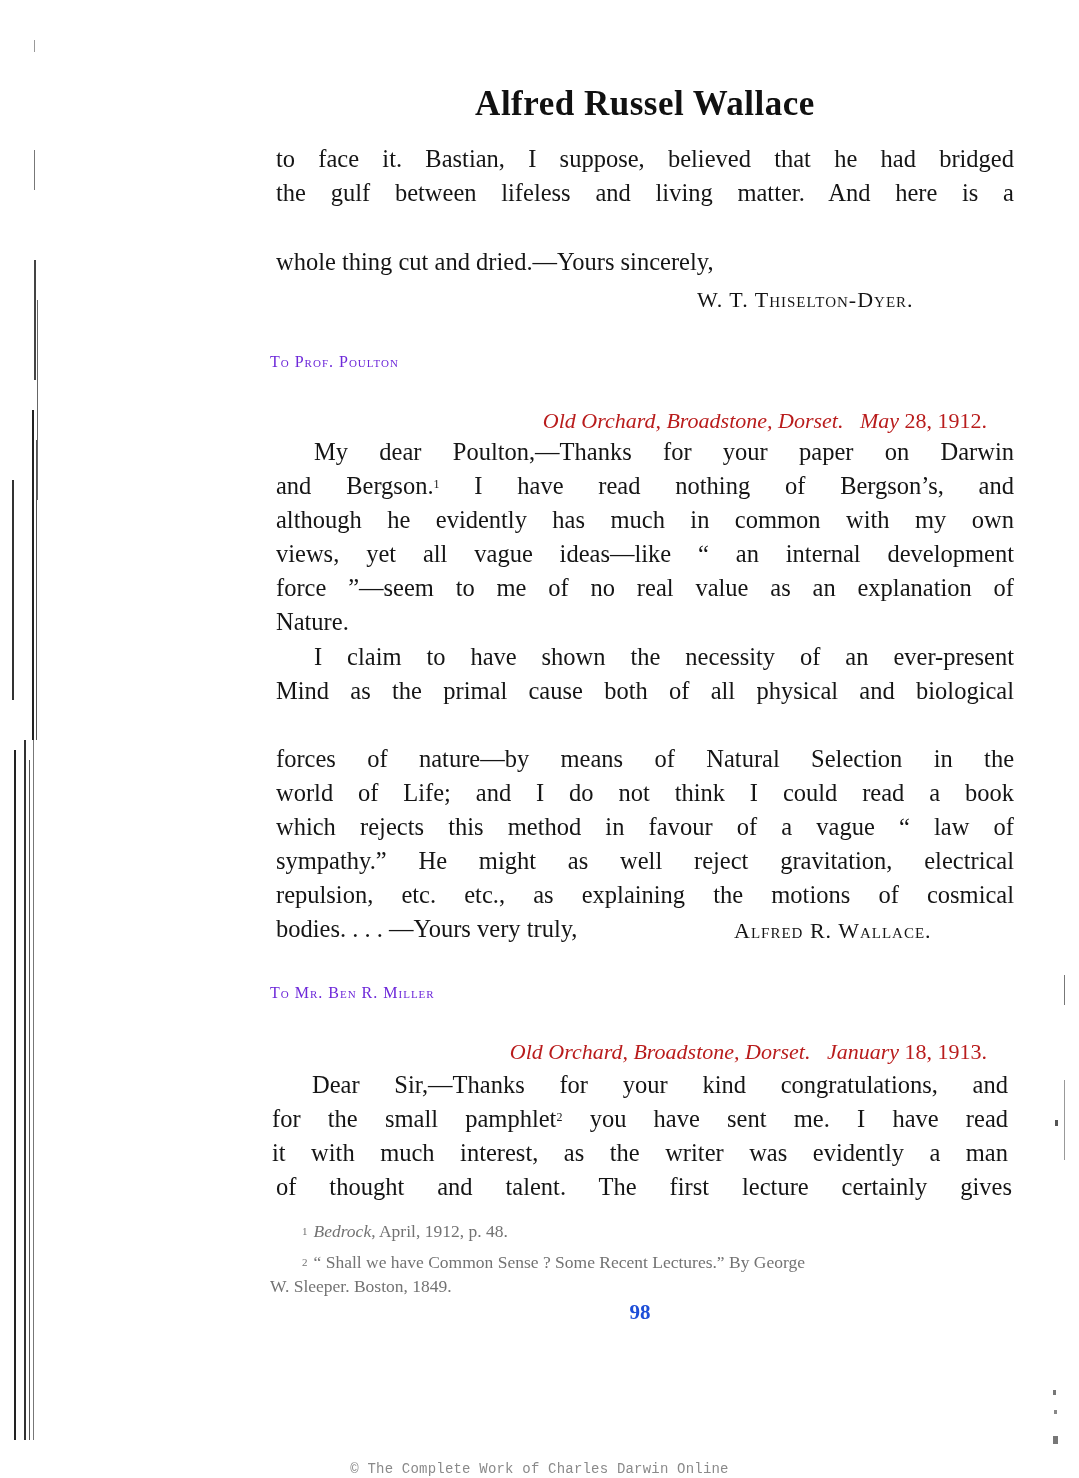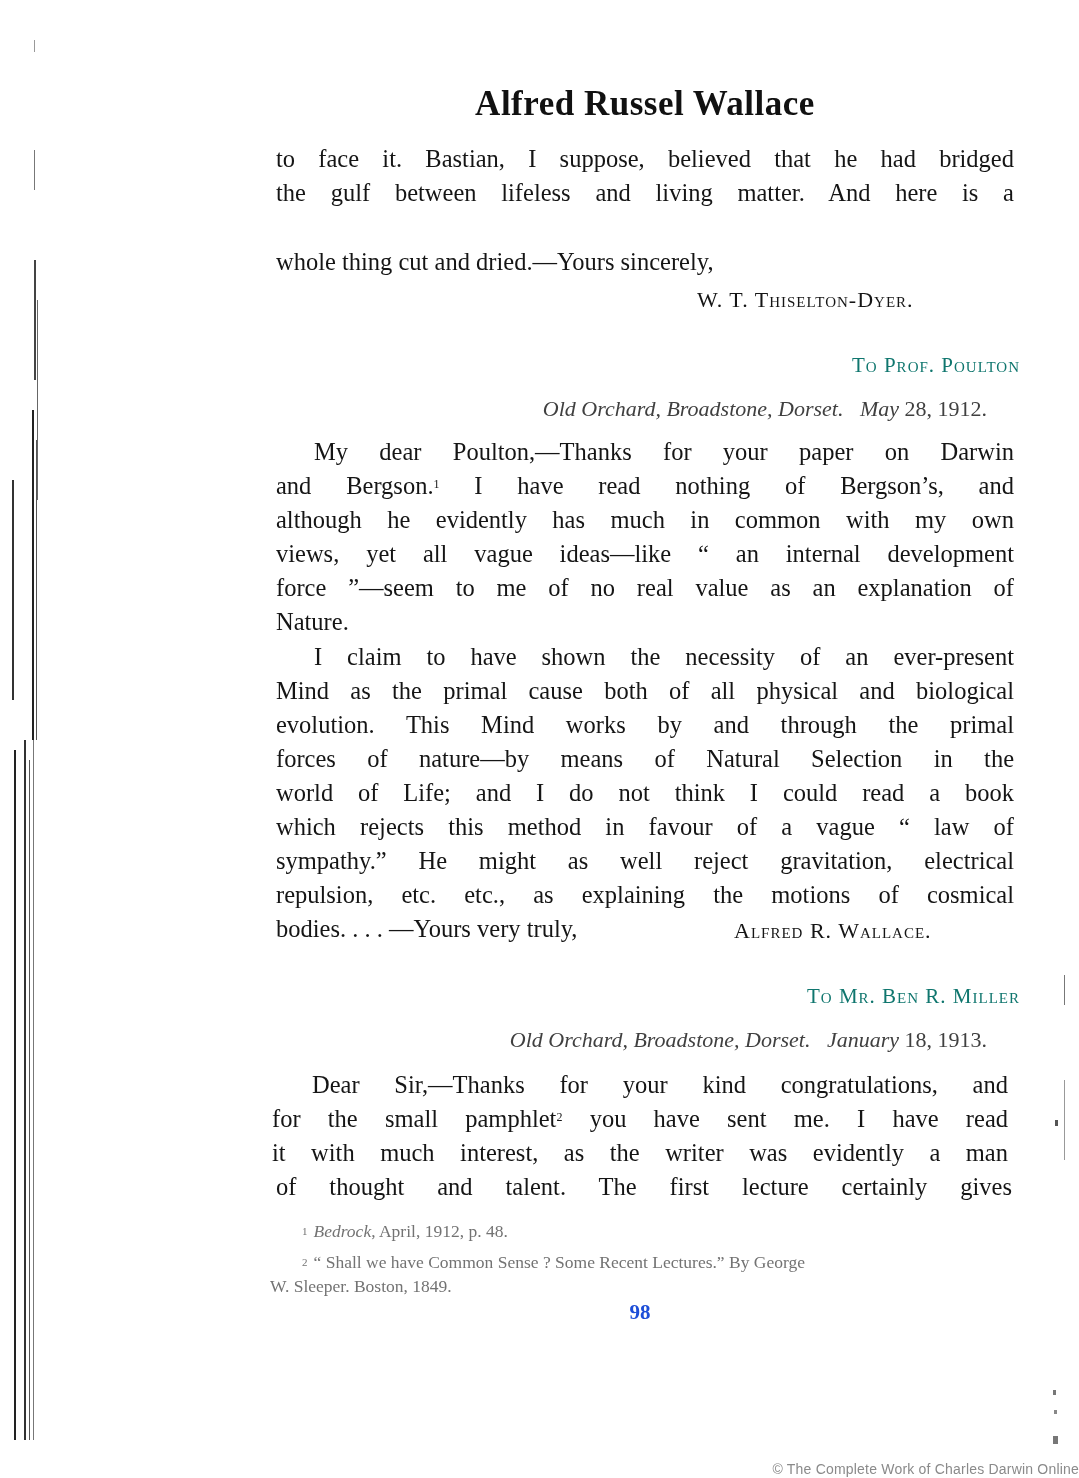--- a/index.html
+++ b/index.html
@@ -64,32 +64,33 @@
       font-size: 22px;
       font-variant: small-caps;
       letter-spacing: 1px;
       white-space: nowrap;
       color: #151515;
     }
     .heading {
       position: absolute;
       left: 270px;
       width: 750px;
-      text-align: right;
-      font-size: 21px;
+      text-align: left;
+      font-size: 16px;
       font-variant: small-caps;
       letter-spacing: 1px;
-      color: #0f766e;
+      color: #6d28d9;
     }
     .dateline {
       position: absolute;
       right: 92px;
       font-size: 22px;
       white-space: nowrap;
-      color: #404040;
+      color: #b91c1c;
+      margin-top: 12px;
     }
     .dateline i { font-style: italic; }
     sup {
       font-size: 12px;
       vertical-align: top;
       position: relative;
       top: -2px;
     }
     .footnote {
       position: absolute;
@@ -112,22 +113,22 @@
       text-align: center;
       font-size: 21px;
       font-weight: bold;
       color: #1d4ed8;
     }
     .copyright {
       position: absolute;
       left: 0;
       width: 1079px;
       top: 1461px;
-      text-align: right;
-      font-family: Liberation Sans, sans-serif;
+      text-align: center;
+      font-family: Liberation Mono, monospace;
       font-size: 14px;
       color: #8a8a8a;
       letter-spacing: 0.2px;
     }
   </style>
 </head>
 <body>
 
 <div class="page">
 
@@ -169,21 +170,20 @@
     <span>and Bergson.</span><sup>1</sup>
     <span>I have read nothing of Bergson’s, and</span>
   </div>
   <div class="line" style="top:503px">although he evidently has much in common with my own</div>
   <div class="line" style="top:537px">views, yet all vague ideas—like “ an internal development</div>
   <div class="line" style="top:571px">force ”—seem to me of no real value as an explanation of</div>
   <div class="line last" style="top:605px">Nature.</div>
 
   <div class="line indent" style="top:640px">I claim to have shown the necessity of an ever-present</div>
   <div class="line" style="top:674px">Mind as the primal cause both of all physical and biological</div>
-  <div class="line" style="top:708px">evolution.  This Mind works by and through the primal</div>
   <div class="line" style="top:742px">forces of nature—by means of Natural Selection in the</div>
   <div class="line" style="top:776px">world of Life; and I do not think I could read a book</div>
   <div class="line" style="top:810px">which rejects this method in favour of a vague “ law of</div>
   <div class="line" style="top:844px">sympathy.”  He might as well reject gravitation, electrical</div>
   <div class="line" style="top:878px">repulsion, etc. etc., as explaining the motions of cosmical</div>
   <div class="line last" style="top:912px;width:420px">bodies. . . . —Yours very truly,</div>
   <div class="sig" style="left:734px;top:918px">Alfred R. Wallace.</div>
 
   <div class="heading" style="top:984px">To Mr. Ben R. Miller</div>
   <div class="dateline" style="top:1027px">

